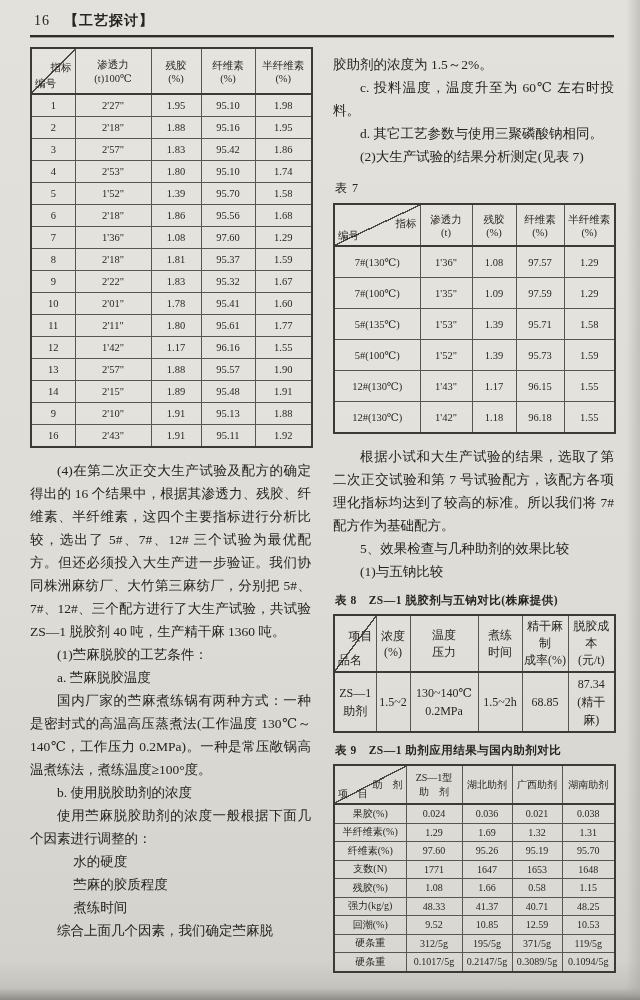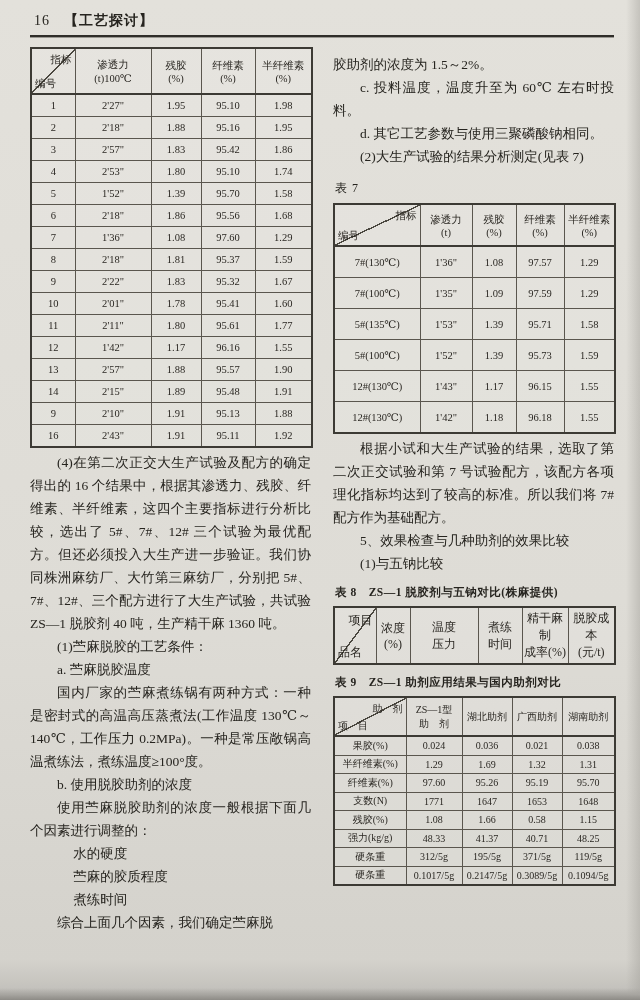--- a/index.html
+++ b/index.html
@@ -32,24 +32,24 @@
   .t7 tbody td{height:26px;}
   .t8{font-size:12px;}
   .t8 thead th{height:38px;}
   .t8 tbody td{height:50px;line-height:1.5;}
   .t9{font-size:10px;}
   .t9 thead th{height:32px;}
   .t9 tbody td{height:14.5px;padding:1.5px 1px;}
 
   .diag{position:relative;
         background-image:linear-gradient(to bottom right,transparent calc(50% - .7px),#4a473f calc(50% - .7px),#4a473f calc(50% + .7px),transparent calc(50% + .7px));}
-  .diag .dt{position:absolute;top:4px;right:3px;text-align:right;}
+  .diag .dt{position:absolute;top:12px;right:3px;text-align:right;}
   .diag .db{position:absolute;bottom:2px;left:3px;}
 
-  .paras{margin-top:3px;font-size:13.5px;line-height:23px;text-align:justify;}
+  .paras{margin-top:11px;font-size:13.5px;line-height:23px;text-align:justify;}
   .paras p{margin:0;}
   .paras p.p{text-indent:2em;}
   .paras p.cont{text-indent:0;}
   .paras p.item{text-indent:0;margin-left:3.2em;}
 
   .bottom-edge{position:absolute;left:0;bottom:0;width:100%;height:12px;
         background:linear-gradient(180deg,rgba(150,148,143,0) 0%,#a7a5a0 55%,#8d8b86 100%);}
   .scan-shade{position:absolute;right:0;top:0;width:14px;height:100%;
         background:linear-gradient(90deg,rgba(160,158,152,0),rgba(160,158,152,.45));}
 </style>
@@ -326,20 +326,31 @@
 压力</th>
                 <th>煮练
 时间</th>
                 <th>精干麻制
 成率(%)</th>
                 <th>脱胶成本
 (元/t)</th>
               </tr>
           </thead>
           <tbody>
+              <tr>
+                <td>ZS—1
+助剂</td>
+                <td>1.5~2</td>
+                <td>130~140℃
+0.2MPa</td>
+                <td>1.5~2h</td>
+                <td>68.85</td>
+                <td>87.34
+(精干麻)</td>
+              </tr>
             </tbody>
         </table>
 
         <div class="ttitle">表 9　ZS—1 助剂应用结果与国内助剂对比</div>
         <table class="t9">
           <colgroup>
               <col style="width:72px">
               <col style="width:56px">
               <col style="width:50px">
               <col style="width:50px">
@@ -395,20 +406,27 @@
                 <td>1.15</td>
               </tr>
               <tr>
                 <td>强力(kg/g)</td>
                 <td>48.33</td>
                 <td>41.37</td>
                 <td>40.71</td>
                 <td>48.25</td>
               </tr>
               <tr>
+                <td>回潮(%)</td>
+                <td>9.52</td>
+                <td>10.85</td>
+                <td>12.59</td>
+                <td>10.53</td>
+              </tr>
+              <tr>
                 <td>硬条重</td>
                 <td>312/5g</td>
                 <td>195/5g</td>
                 <td>371/5g</td>
                 <td>119/5g</td>
               </tr>
               <tr>
                 <td>硬条重</td>
                 <td>0.1017/5g</td>
                 <td>0.2147/5g</td>

